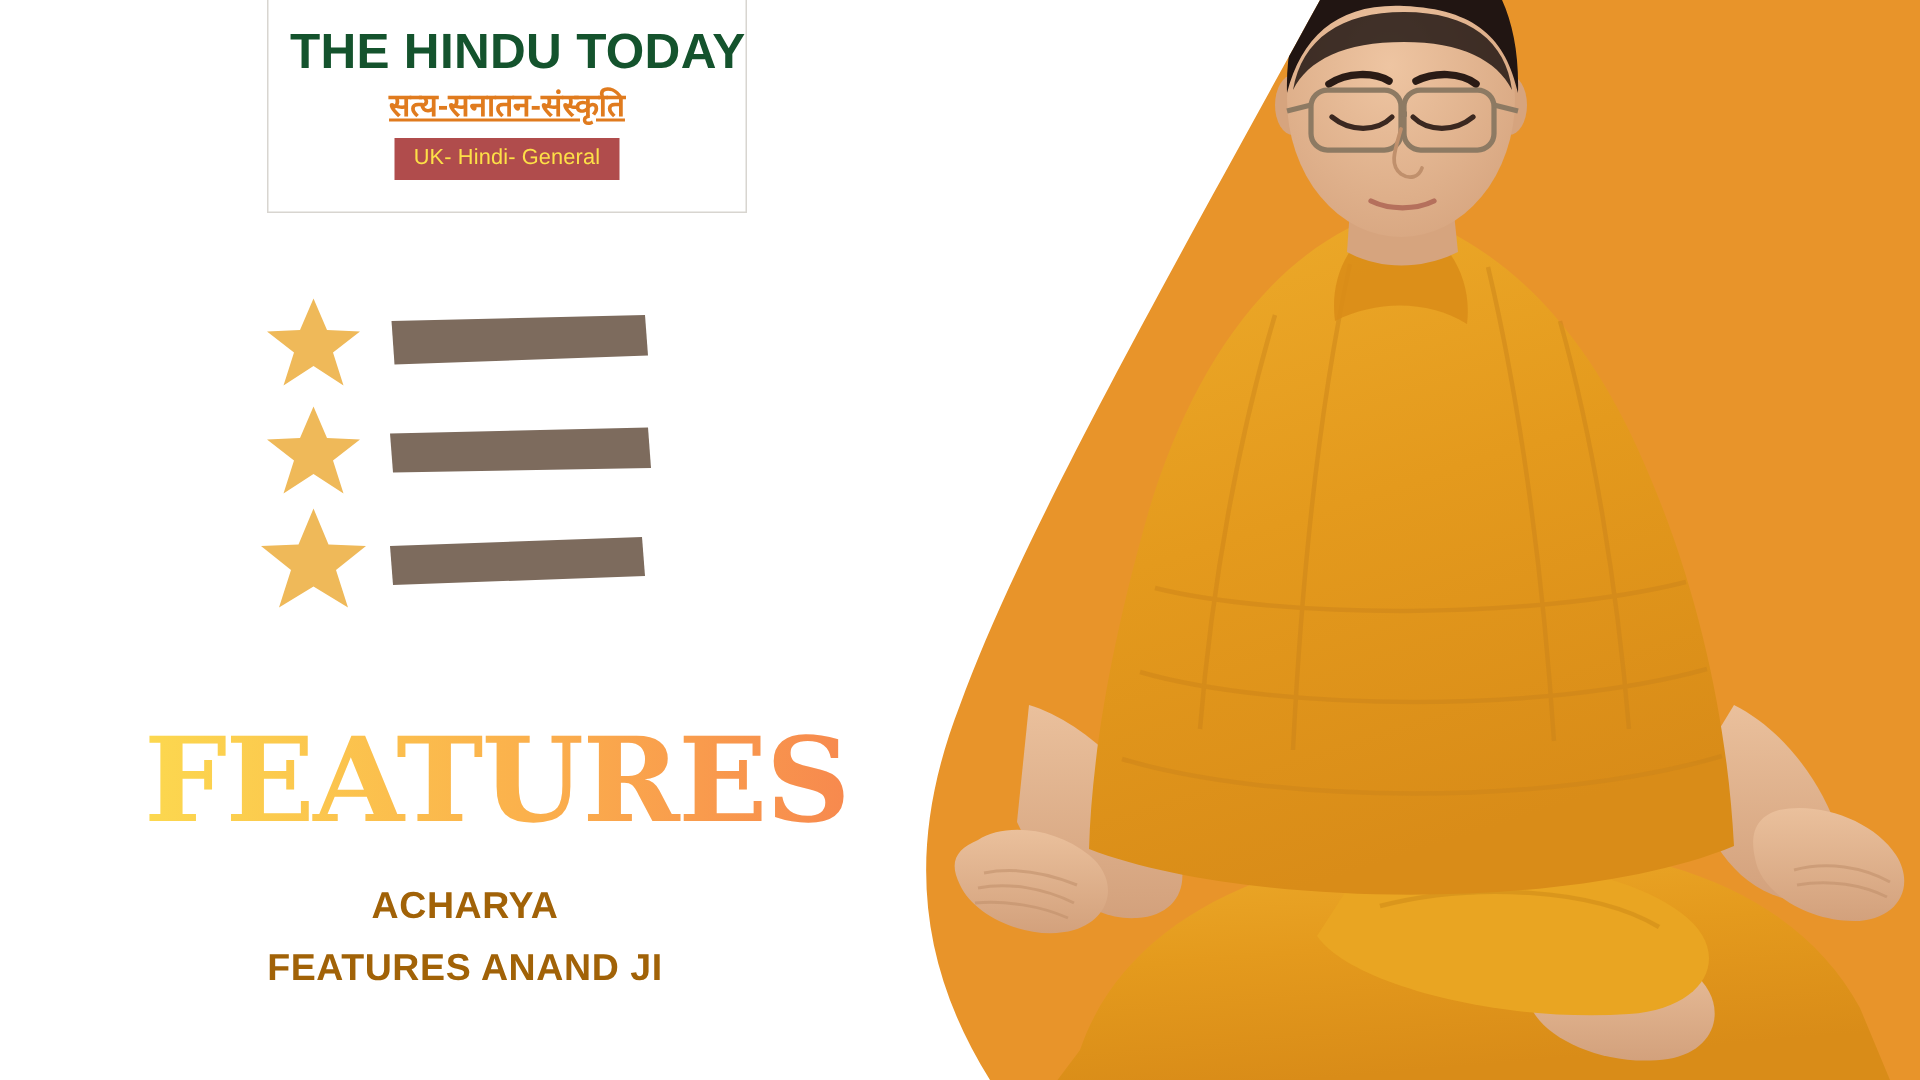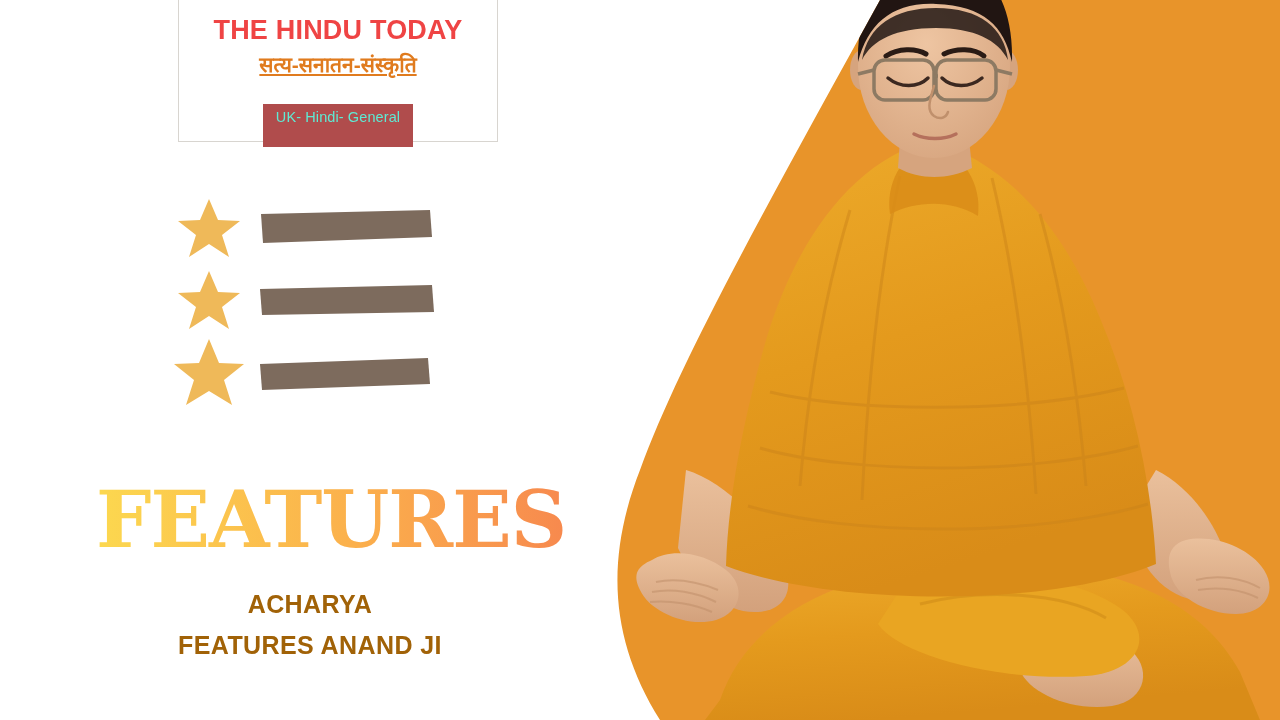--- a/index.html
+++ b/index.html
@@ -38,40 +38,41 @@
     width: 320px;
     height: 142px;
     background: #ffffff;
     border: 1px solid #d8d5d0;
     border-top: none;
     box-sizing: border-box;
     text-align: center;
   }
   #masthead-title {
     margin-top: 16px;
-    font-size: 27px;
+    font-size: 33px;
     font-weight: bold;
     letter-spacing: 0.2px;
-    color: #ef4444;
+    color: #14532d;
     line-height: 1.1;
+    text-align: right;
   }
   #masthead-subtitle {
     margin-top: 7px;
     font-size: 21px;
     font-weight: 600;
     color: #e07b1e;
     line-height: 1.1;
     text-decoration: underline;
   }
   #masthead-badge {
     display: inline-block;
-    margin-top: 28px;
-    padding: 4px 13px 21px 13px;
+    margin-top: 10px;
+    padding: 4px 13px 5px 13px;
     background: #b04c4c;
-    color: #5eead4;
+    color: #fde047;
     font-size: 14.5px;
     line-height: 1.25;
     letter-spacing: 0.1px;
     white-space: nowrap;
   }
 
   
   #bullet-list {
     position: absolute;
     left: 178px;

